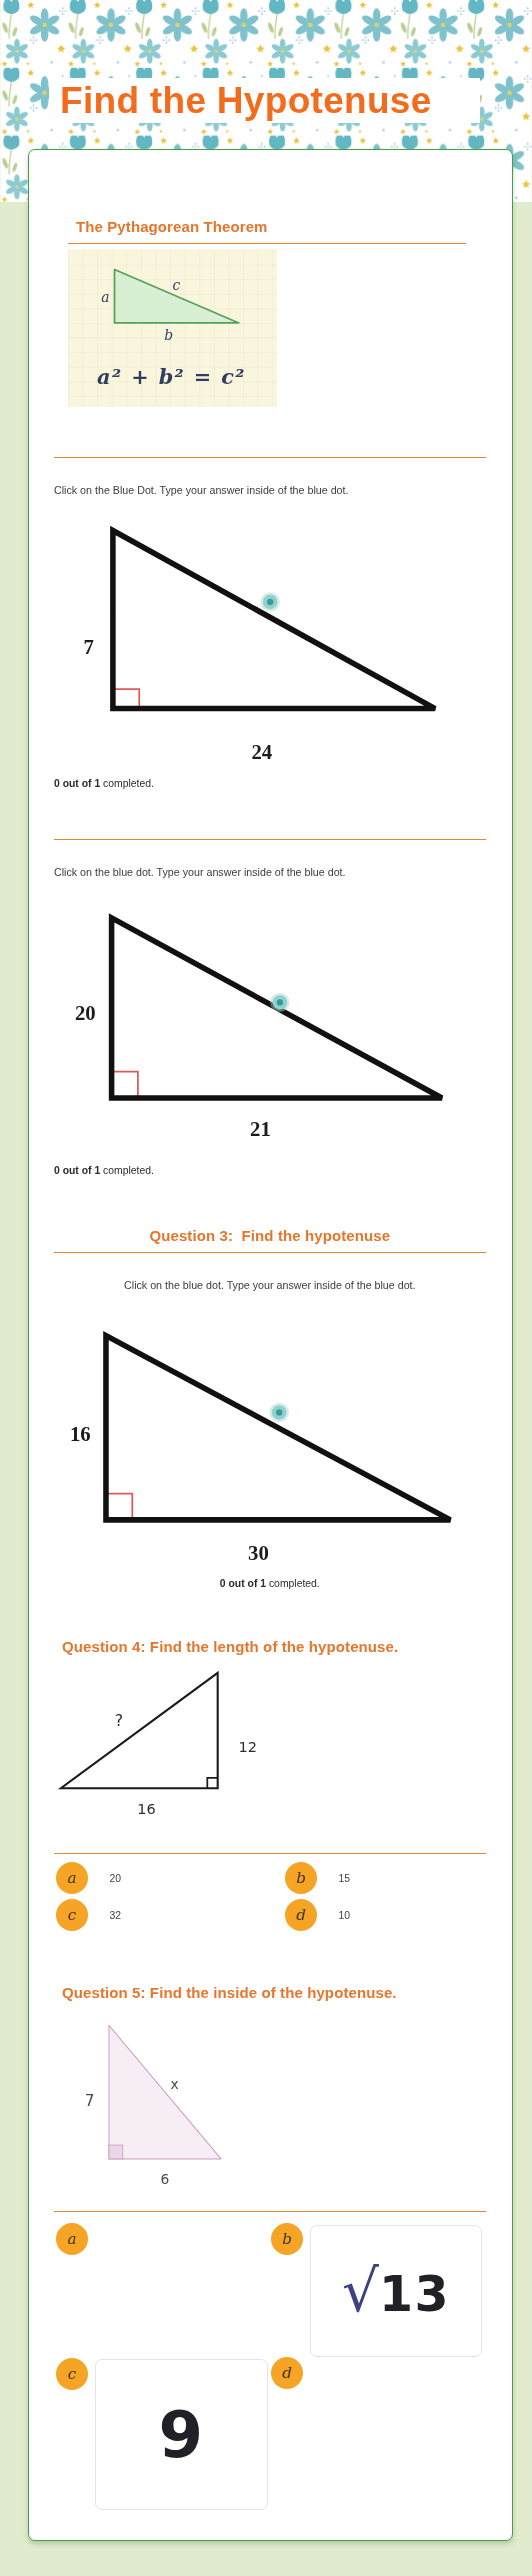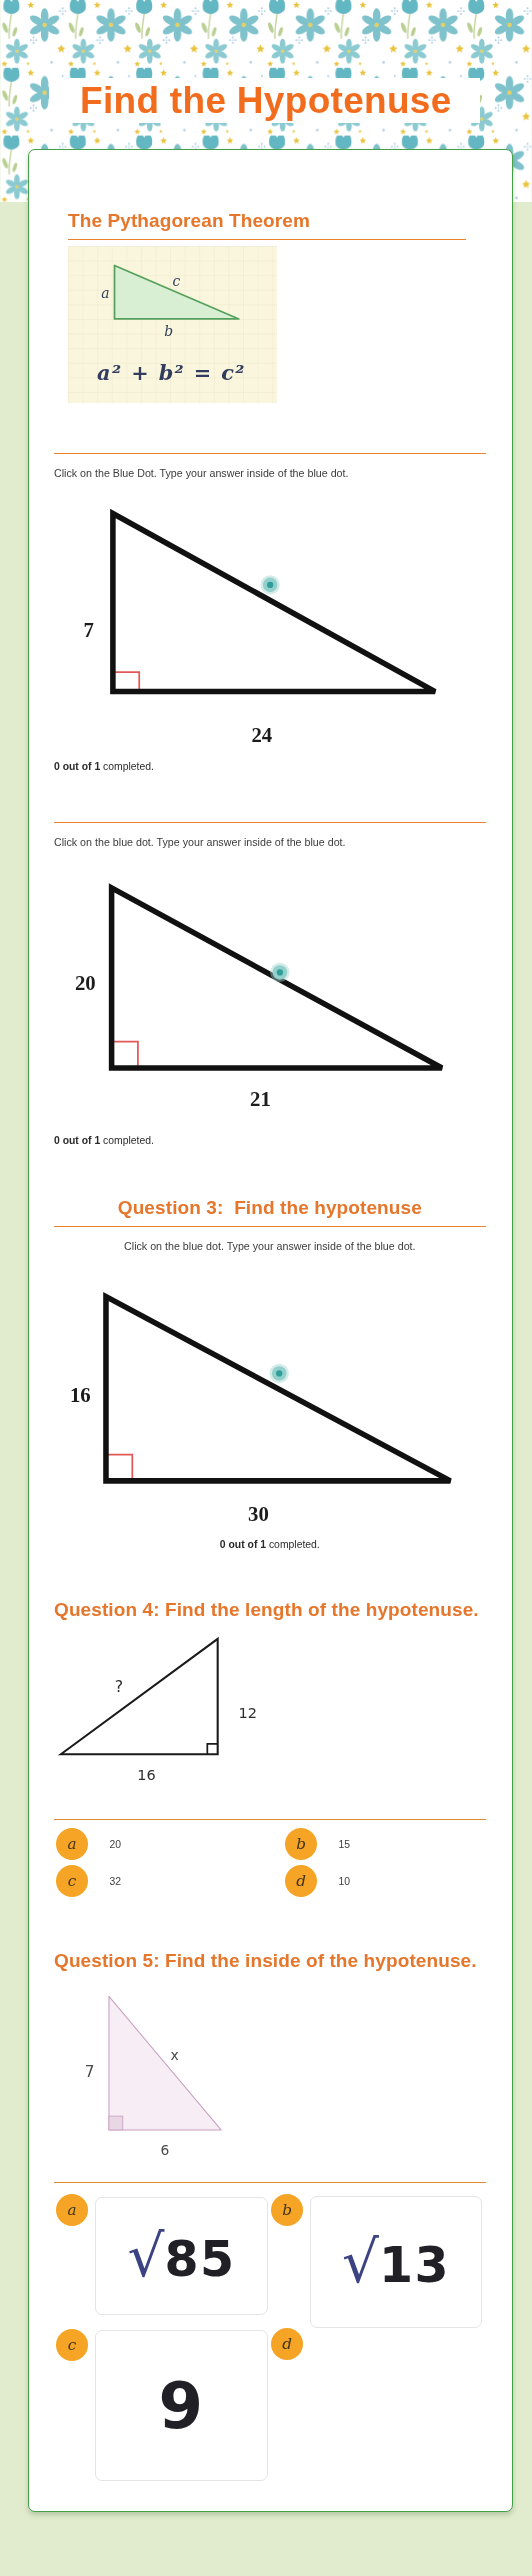--- a/index.html
+++ b/index.html
@@ -3,34 +3,34 @@
 <meta charset="utf-8">
 <style>
   html, body { margin:0; padding:0; background:#e1ebcd; }
   body { width:532px; font-family:"Liberation Sans", sans-serif; }
 
   
   .floral-header { position:relative; width:532px; height:202px; }
   .floral-header svg.bg { position:absolute; inset:0; }
   .title-band { position:absolute; left:49px; top:78px; width:431px; height:45px;
                 background:#ffffff; display:flex; align-items:center; }
-  .title-band h1 { margin:8px; padding-left:23px; font-size:37px; font-weight:700;
+  .title-band h1 { margin:0; padding-left:11px; font-size:37px; font-weight:700;
                    color:#f26c1e; letter-spacing:0.3px; white-space:nowrap; }
 
   
   .card { position:relative; margin:-53px 19.4px 26px 28px; background:#ffffff;
           border:1.4px solid #43a047; border-radius:7px;
           padding:60px 26px 29px 25px;
           box-shadow:0 2.1px 4.9px rgba(70,110,70,.28); }
 
-  h2.q-heading { margin:0; font-size:19px; font-weight:700; color:#e5762b;
+  h2.q-heading { margin:8px; font-size:15px; font-weight:700; color:#e5762b;
                  white-space:pre-wrap; letter-spacing:0.1px; }
   .rule { border-top:1.4px solid #e9832e; margin-top:7px; }
   .rule-theorem { width:398px; }
-  .instruction { margin:13px 0 0; font-size:10.7px; color:#3c3c3c; }
+  .instruction { margin:26px 0 0; font-size:10.7px; color:#3c3c3c; }
   .completion { margin:7px 0 0; font-size:10.4px; color:#2b2b2b; white-space:pre-wrap; }
   .completion .b { font-weight:700; }
 
   section.theorem { margin-left:14px; }
   svg.theorem-img { display:block; margin-top:6.2px; }
 
   section.question { margin-top:50px; }
   section.q3 { margin-top:51px;text-align:center; }
   section.q4 { margin-top:49px; }
   svg.fig { display:block; }
@@ -254,23 +254,20 @@
       <rect x="79" y="188" width="20" height="20" fill="#e9d7e6" stroke="#c9a0c2" stroke-width="1.2"></rect>
       <text class="lbl5" x="174" y="107" text-anchor="middle">x</text>
       <text class="lbl5" x="51" y="131" text-anchor="middle" style="font-size:22px">7</text>
       <text class="lbl5" x="160" y="244" text-anchor="middle">6</text>
     </svg>
     <div class="divider div5"></div>
     <div class="card-grid">
       <span class="badge cbadge ba">
           <span>a</span>
         </span>
-      <div class="acard ca">
-        <span class="acard-text"><span class="radical">√</span><span class="val">85</span></span>
-      </div>
       <span class="badge cbadge bb">
           <span>b</span>
         </span>
       <div class="acard cb">
         <span class="acard-text"><span class="radical">√</span><span class="val">13</span></span>
       </div>
       <span class="badge cbadge bc">
           <span>c</span>
         </span>
       <div class="acard cc">

